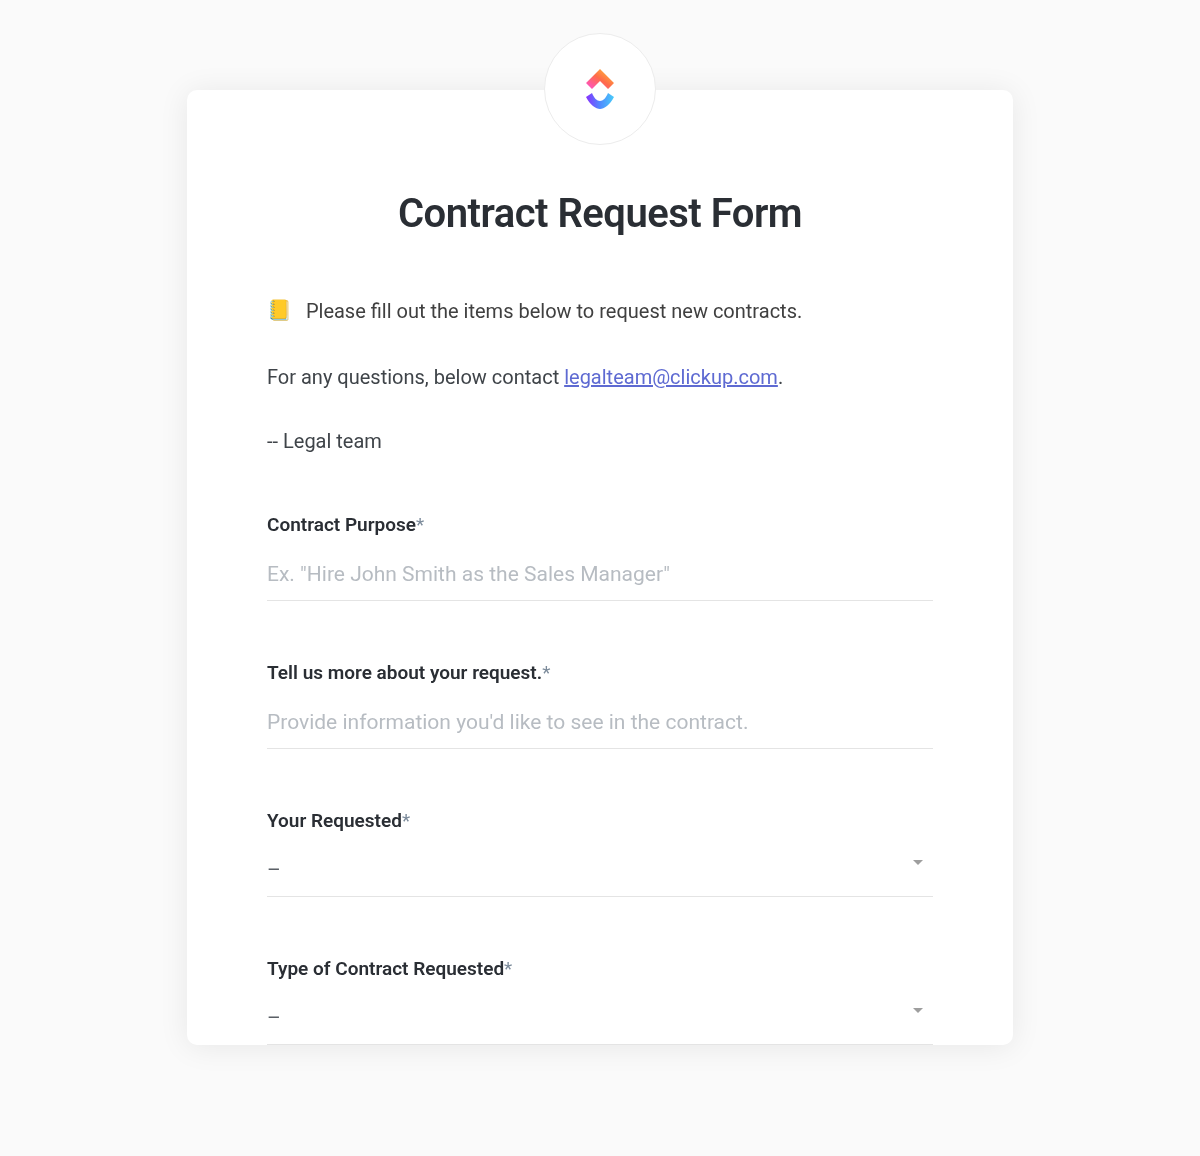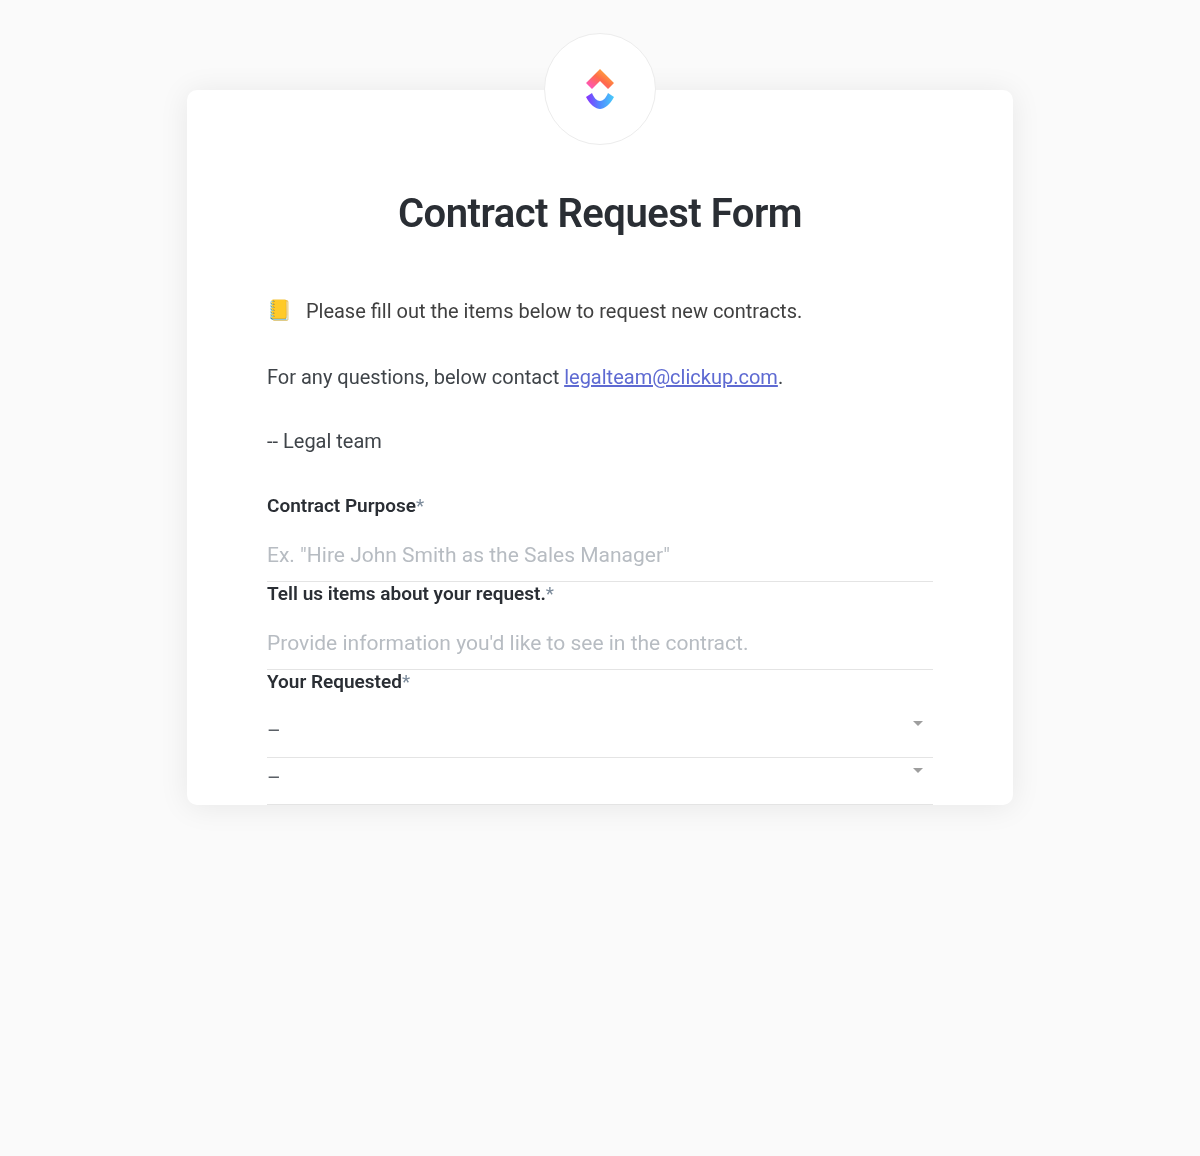--- a/index.html
+++ b/index.html
@@ -70,23 +70,24 @@
       margin-bottom: 38px;
       line-height: 28px;
     }
     .contact-text a {
       color: #5e6ad2;
       text-decoration: underline;
     }
     .signature {
       font-size: 20px;
       color: #3f4449;
-      margin-bottom: 41px;
+      margin-bottom: 60px;
     }
     .field-group {
+      margin-bottom: 60px;
     }
     .field-label {
       font-size: 19px;
       font-weight: 600;
       color: #2a2e34;
       margin-bottom: 18px;
       display: block;
     }
     .field-label .asterisk {
       color: #7b8a9a;
@@ -167,35 +168,38 @@
 
   <div class="field-group">
     <label class="field-label">
       <span>Contract Purpose</span><span class="asterisk">*</span>
     </label>
     <input type="text" class="text-input" placeholder="Ex. &quot;Hire John Smith as the Sales Manager&quot;" style="">
   </div>
 
   <div class="field-group">
     <label class="field-label">
-      <span>Tell us items about your request.</span><span class="asterisk">*</span>
+      <span>Tell us more about your request.</span><span class="asterisk">*</span>
     </label>
     <input type="text" class="text-input" placeholder="Provide information you'd like to see in the contract." style="">
   </div>
 
   <div class="field-group">
     <label class="field-label">
       <span>Your Requested</span><span class="asterisk">*</span>
     </label>
     <div class="select-wrapper">
       <span class="select-value">–</span>
       <span class="caret"></span>
     </div>
   </div>
 
   <div class="field-group">
+    <label class="field-label">
+      <span>Type of Contract Requested</span><span class="asterisk">*</span>
+    </label>
     <div class="select-wrapper">
       <span class="select-value">–</span>
       <span class="caret"></span>
     </div>
   </div>
 
 </div>
 
 </body></html>

